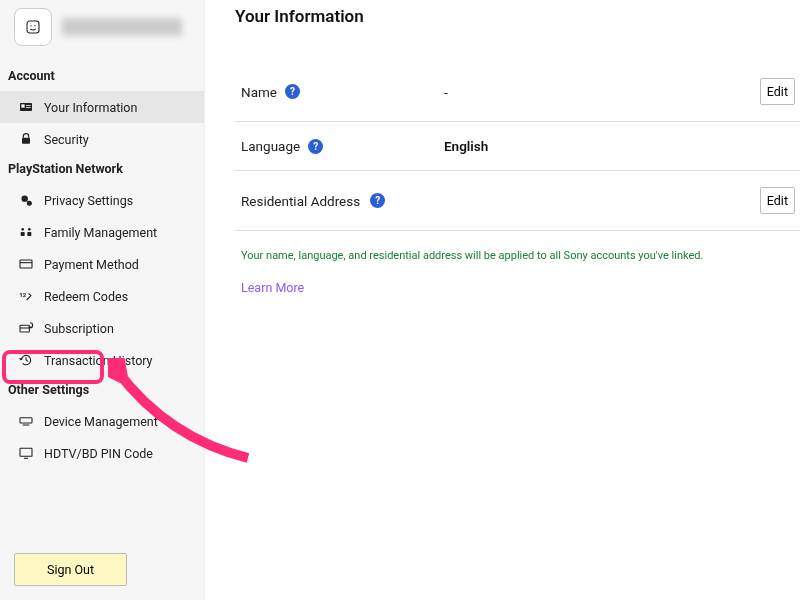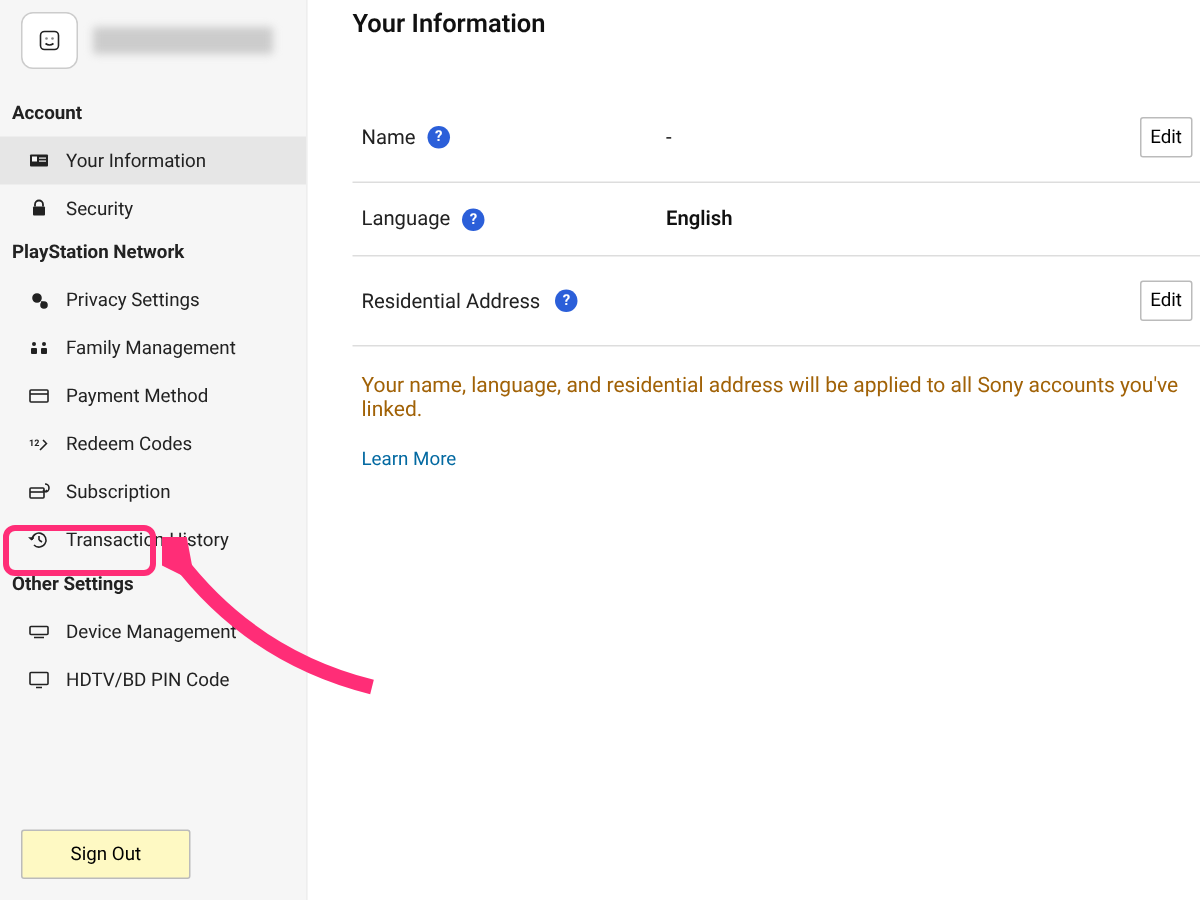--- a/index.html
+++ b/index.html
@@ -25,22 +25,22 @@
 
     
     .main { flex:1; padding: 6px 0 0 30px; overflow:hidden; }
     .page-title { font-size: 17px; font-weight: 600; color:#111; margin-bottom: 36px; }
     .row { display:flex; align-items:center; border-bottom: 1px solid #ddd; padding: 16px 6px; gap: 28px; }
     .row-label { display:flex; align-items:center; gap:8px; width: 175px; font-size: 13.5px; color:#222; }
     .row-value { flex:1; font-size: 13.5px; color:#111; font-weight: 600; }
     .helpdot { width:15px; height:15px; border-radius:50%; background:#2b5fd9; color:#fff; font-size:10px; font-weight:700; display:inline-flex; align-items:center; justify-content:center; cursor:pointer; }
     .editbtn { border:1px solid #bbb; background:#fff; padding: 5px 6px; font-size:12.5px; cursor:pointer; border-radius:2px; margin-right:-1px; }
 
-    .footnote { font-size: 14px; color:#a16207; margin: 18px 6px 8px 6px; }
-    .lm { font-size: 12.5px; color:#0369a1; margin: 0 6px; cursor:pointer; text-decoration:none; display:inline-block; margin-top:10px;}
+    .footnote { font-size: 11px; color:#15803d; margin: 18px 6px 8px 6px; }
+    .lm { font-size: 12.5px; color:#8b5cf6; margin: 0 6px; cursor:pointer; text-decoration:none; display:inline-block; margin-top:10px;}
 
     
     .arrow { position:absolute; left: 108px; top: 358px; width: 160px; height: 110px; pointer-events:none; }
 
     svg.i { width:16px; height:16px; stroke:#222; stroke-width:1.6; fill:none; }
     svg.i.f { fill:#222; stroke:none; }
   </style>
 </head>
 <body>
 

